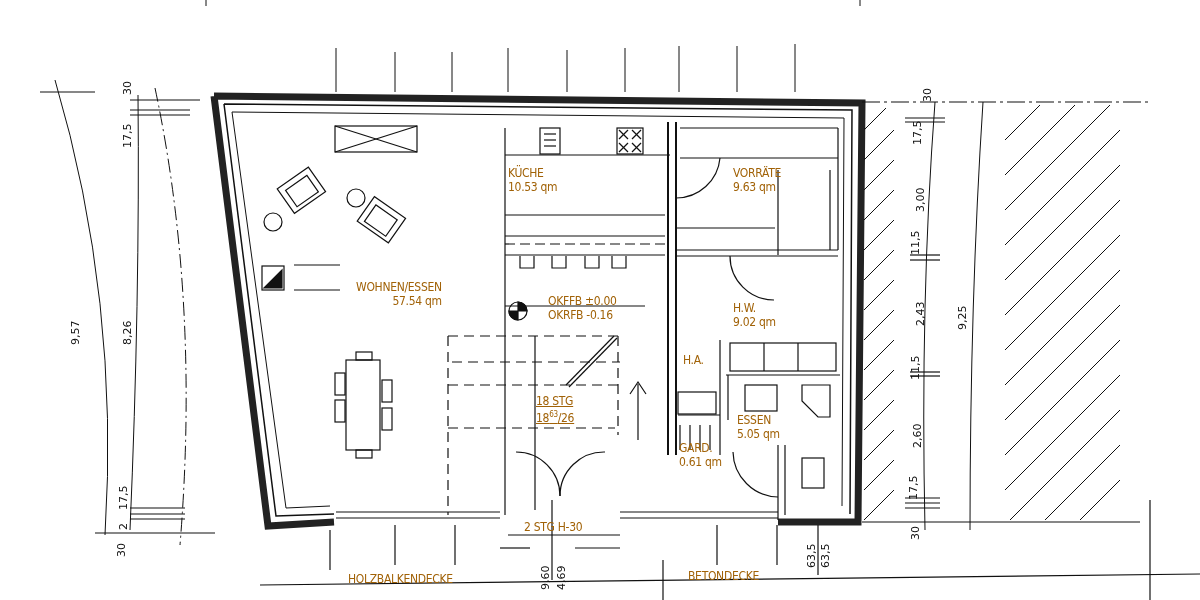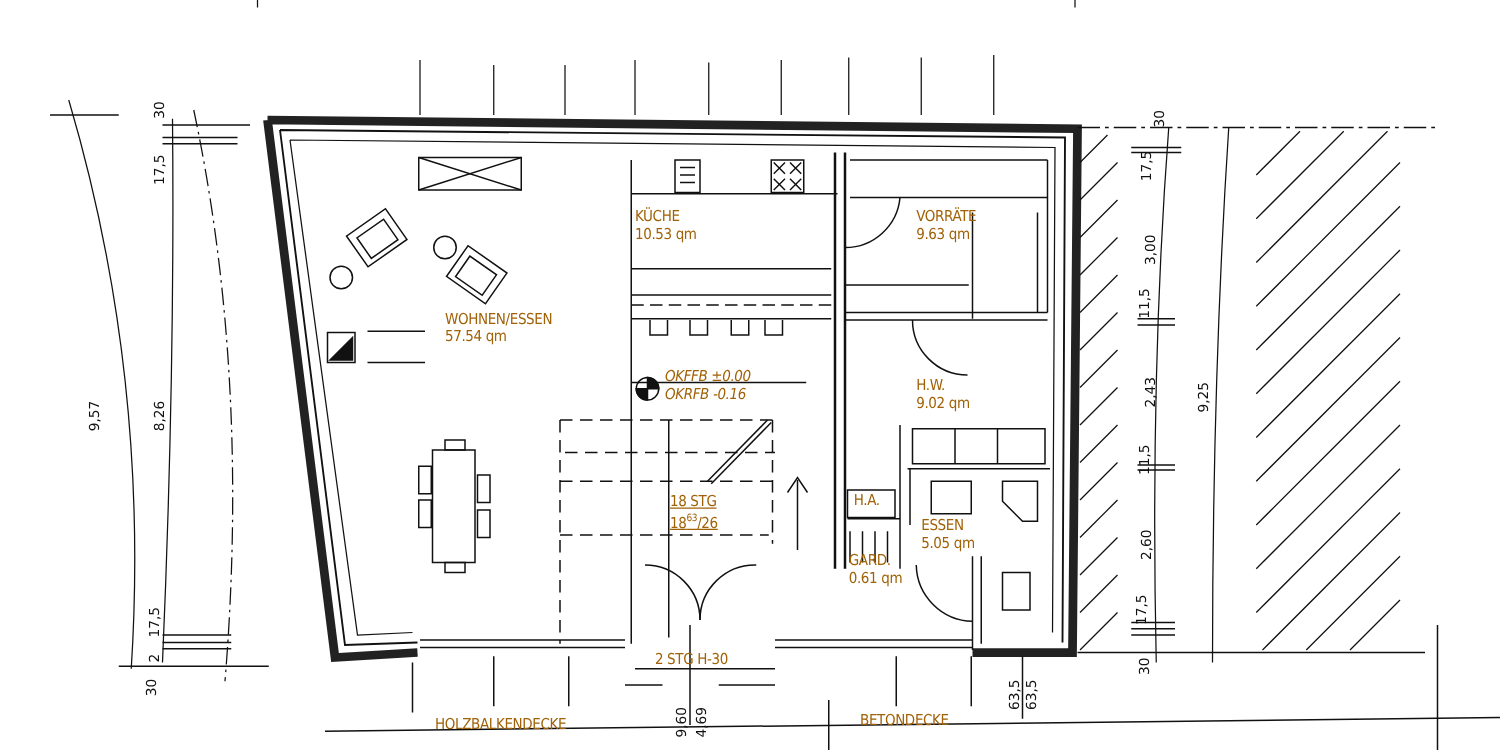--- a/index.html
+++ b/index.html
@@ -220,49 +220,49 @@
       <line x1="1005" y1="420" x2="1120" y2="305"></line>
         <line x1="1005" y1="455" x2="1120" y2="340"></line>
       <line x1="1005" y1="490" x2="1120" y2="375"></line>
         <line x1="1010" y1="520" x2="1120" y2="410"></line>
       <line x1="1045" y1="520" x2="1120" y2="445"></line>
         <line x1="1080" y1="520" x2="1120" y2="480"></line>
     </g>
   </g>
 </svg>
 
-<div class="lbl" style="left:356px;top:248px;">
+<div class="lbl" style="left:356px;top:280px;text-align:right;">
   <div>WOHNEN/ESSEN</div>
   <div>57.54 qm</div>
 </div>
 <div class="lbl" style="left:508px;top:166px;">
   <div>KÜCHE</div>
   <div>10.53 qm</div>
 </div>
 <div class="lbl" style="left:733px;top:166px;">
   <div>VORRÄTE</div>
   <div>9.63 qm</div>
 </div>
 <div class="lbl" style="left:733px;top:301px;">
   <div>H.W.</div>
   <div>9.02 qm</div>
 </div>
-<div class="lbl" style="left:683px;top:353px;margin-top:40px;">
+<div class="lbl" style="left:683px;top:353px;">
   <div>H.A.</div>
 </div>
 <div class="lbl" style="left:737px;top:413px;">
   <div>ESSEN</div>
   <div>5.05 qm</div>
 </div>
 <div class="lbl" style="left:679px;top:441px;">
   <div>GARD.</div>
   <div>0.61 qm</div>
 </div>
 
-<div class="lbl" style="left:532px;top:294px;font-style:italic;">
+<div class="lbl" style="left:548px;top:294px;">
   <div>OKFFB ±0.00</div>
   <div>OKRFB -0.16</div>
 </div>
 
 <div class="lbl" style="left:536px;top:394px;text-decoration:underline;">
   <div>18 STG</div>
   <div><span>18</span><sup style="font-size:8px;">63</sup><span>/26</span></div>
 </div>
 <div class="lbl" style="left:524px;top:520px;">2 STG  H-30</div>
 

